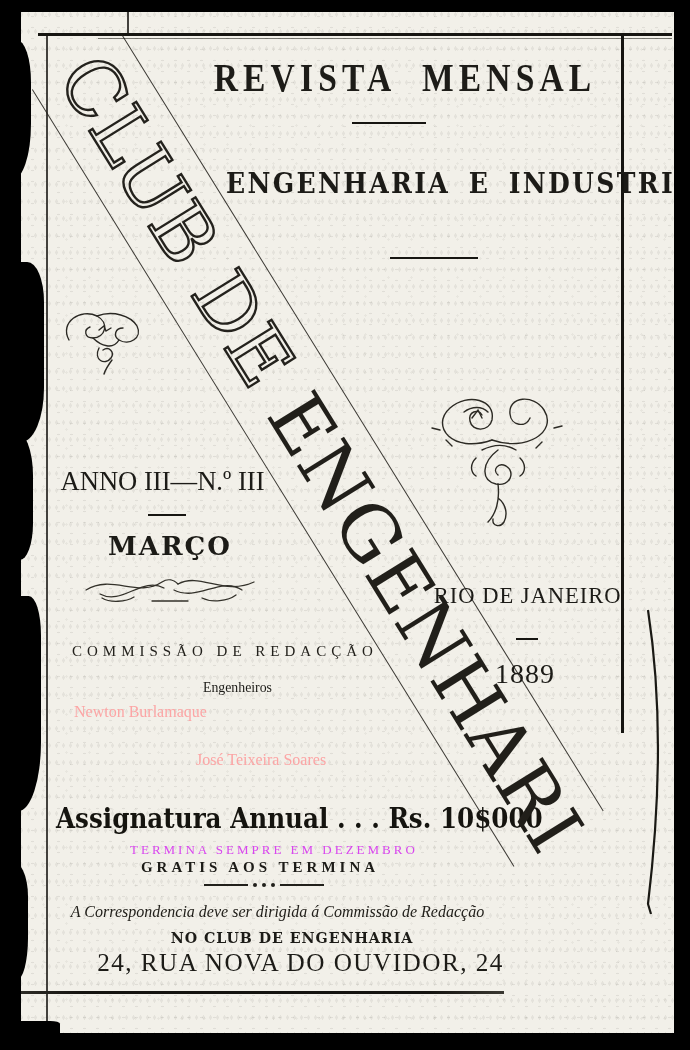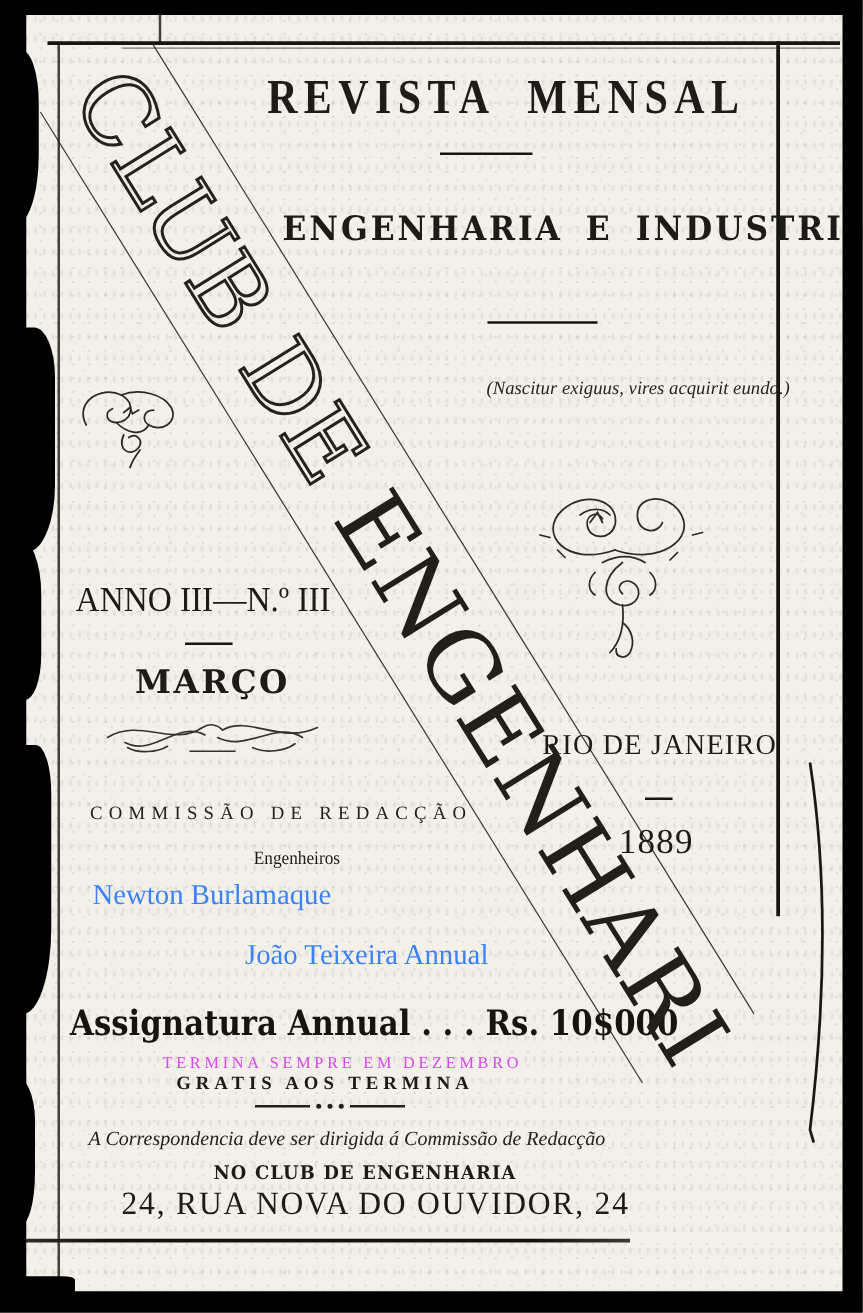--- a/index.html
+++ b/index.html
@@ -47,21 +47,21 @@
   .subtitle{left:212px;top:168px;width:400px;font-family:"DejaVu Serif",serif;font-weight:bold;
      font-size:27px;letter-spacing:2.5px;word-spacing:8px;transform:scaleX(.93);}
   .motto{left:368px;top:303px;width:285px;font-style:italic;font-size:15px;color:#26241f;}
   .anno-line{left:55px;top:465px;width:215px;font-size:28px;transform:scaleX(.95);}
   .month{left:108px;top:531px;width:115px;font-family:"DejaVu Serif",serif;font-weight:bold;
      font-size:26px;letter-spacing:2px;}
   .place{left:432px;top:583px;width:185px;font-size:23px;letter-spacing:1px;transform:scaleX(.98);}
   .year{left:480px;top:658px;width:90px;font-size:28px;letter-spacing:1px;}
   .committee-heading{left:72px;top:643px;width:290px;font-size:15px;letter-spacing:5px;color:#23211c;}
   .committee-sub{left:170px;top:679px;width:135px;font-size:15px;transform:scaleX(.92);}
-  .member{font-size:23px;color:#3b82f6;font-family:Liberation Serif, serif;}
+  .member{font-size:16px;color:#fca5a5;font-family:Liberation Serif, serif;}
   .member1{left:74px;top:703px;}
   .member2{left:134px;top:727px;}
   .member3{left:196px;top:751px;}
   .price-line{left:56px;top:802px;font-family:"DejaVu Serif",serif;font-weight:bold;font-size:28px;
      transform:scaleX(.88);transform-origin:0 0;color:#15140f;}
   .term-line{left:130px;top:842px;width:280px;font-size:13px;letter-spacing:3px;color:#d946ef;}
   .gratis-line{left:130px;top:859px;width:260px;font-size:15px;letter-spacing:4px;font-weight:600;}
   .corresp{left:40px;top:903px;width:475px;font-style:italic;font-size:16px;color:#22201b;text-align:center;}
   .club-line{left:152px;top:929px;width:280px;font-family:"DejaVu Serif",serif;font-weight:bold;
      font-size:15px;letter-spacing:1px;transform:scaleX(.95);}
@@ -92,21 +92,20 @@
   <div class="rule frame-h"></div>
   <div class="rule frame-h2"></div>
   <div class="rule frame-v-right"></div>
   <div class="rule frame-v-left"></div>
   <div class="rule frame-v-topshort"></div>
 
   <div class="t center journal-title">REVISTA MENSAL</div>
   <div class="rule title-rule1"></div>
   <div class="t center subtitle">ENGENHARIA E INDUSTRIA</div>
   <div class="rule title-rule2"></div>
-  <div class="t center motto">(Nascitur exiguus, vires acquirit eundo.)</div>
 
   <svg class="orn" style="left:55px;top:302px;" width="105" height="92" viewBox="0 0 105 92">
     <g fill="none" stroke="#2a2823" stroke-width="1.4" stroke-linecap="round">
       <path d="M14 38 C 4 20, 26 6, 42 14 C 55 21, 50 36, 38 36 C 30 36, 28 28, 35 25"></path>
       <path d="M42 14 C 58 8, 76 14, 82 24 C 88 36, 74 44, 64 38 C 58 34, 60 26, 68 26"></path>
       <path d="M38 36 C 46 44, 58 48, 64 38"></path>
       <path d="M44 46 C 38 58, 50 64, 56 56 C 60 50, 54 44, 48 48"></path>
       <path d="M49 72 C 51 66, 54 62, 57 58"></path>
       <path d="M44 28 l 5 -4 l 2 5 l 5 -3"></path>
     </g>
@@ -141,21 +140,21 @@
     </g>
   </svg>
 
   <div class="t center place">RIO DE JANEIRO</div>
   <div class="rule rio-dash"></div>
   <div class="t center year">1889</div>
 
   <div class="t center committee-heading">COMMISSÃO DE REDACÇÃO</div>
   <div class="t center committee-sub">Engenheiros</div>
   <div class="t member member1">Newton Burlamaque</div>
-  <div class="t member member3">João Teixeira Annual</div>
+  <div class="t member member3">José Teixeira Soares</div>
 
   <div class="t price-line">Assignatura Annual . . . Rs. 10$000</div>
   <div class="t center term-line">TERMINA SEMPRE EM DEZEMBRO</div>
   <div class="t center gratis-line">GRATIS AOS TERMINA</div>
 
   <div class="orn dotdiv">
     <div class="bar"></div>
     <div class="dot"></div>
     <div class="dot"></div>
     <div class="dot"></div>

